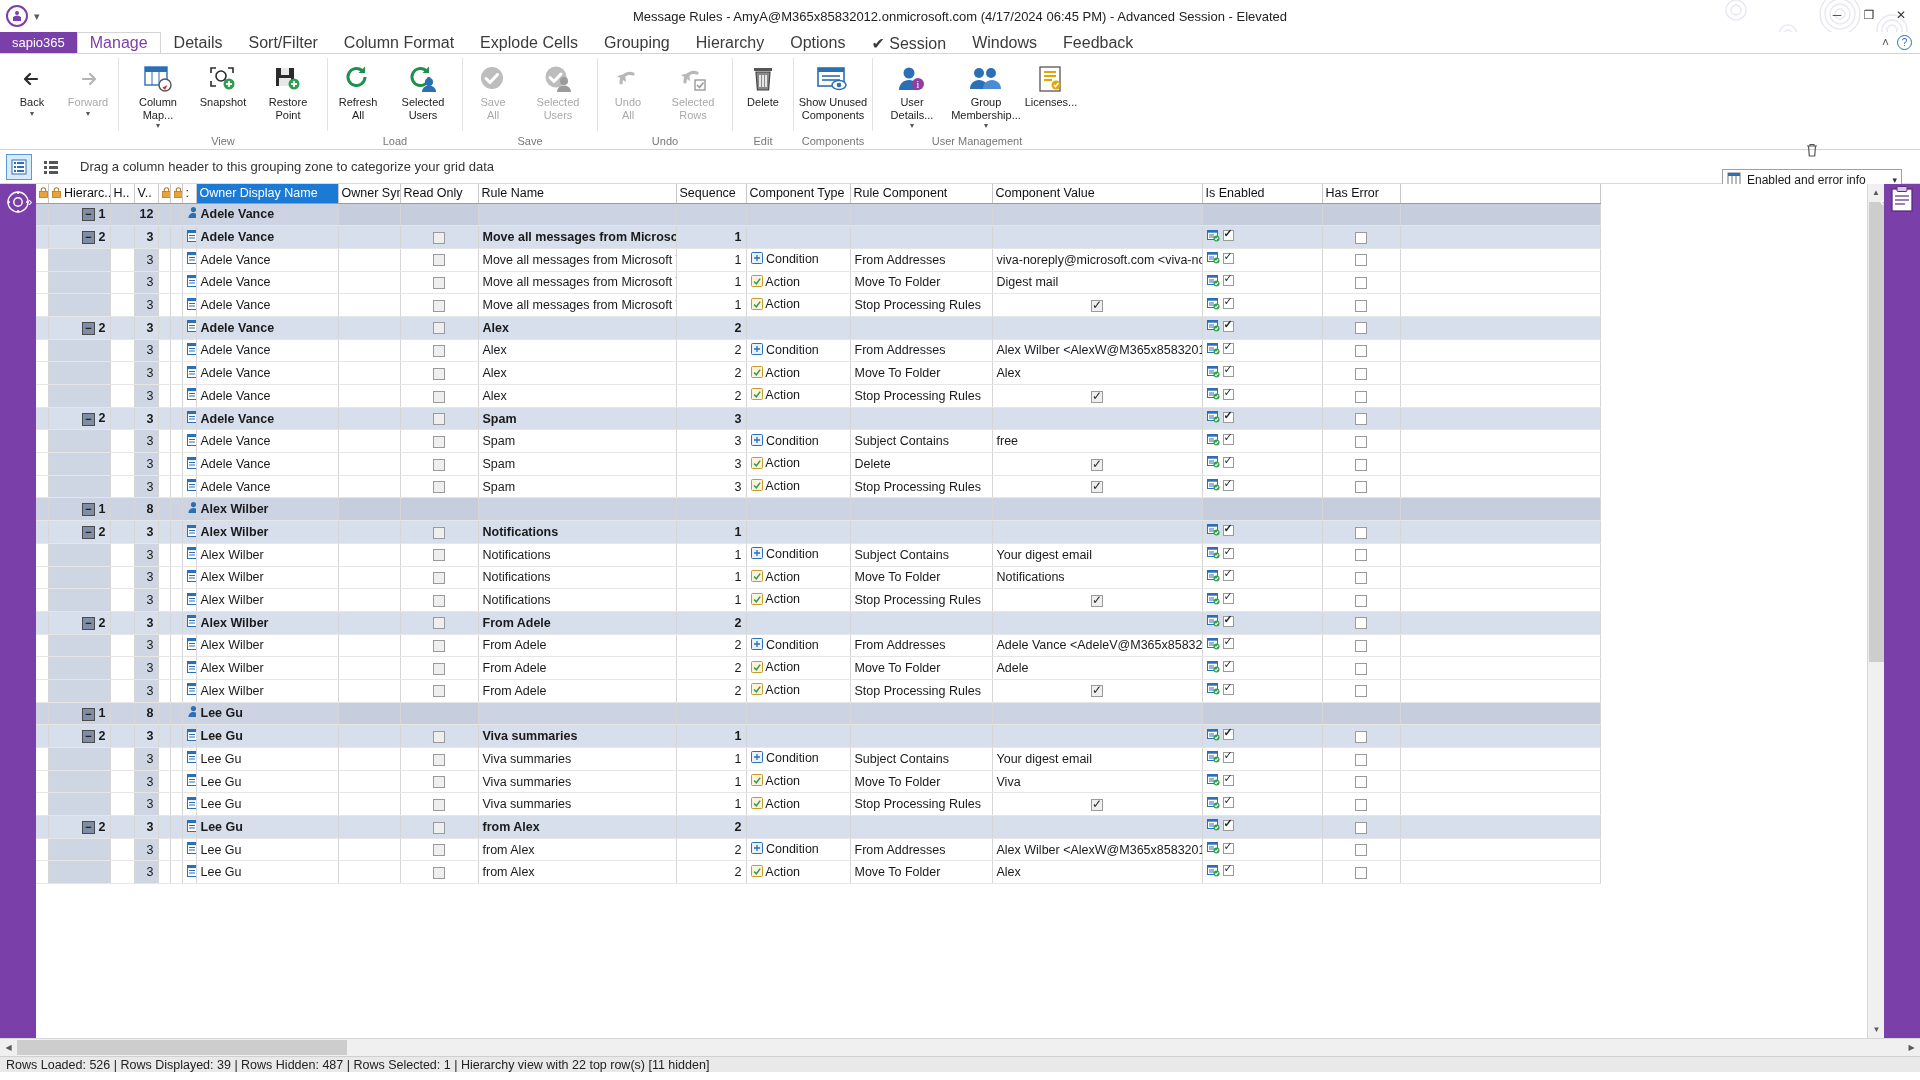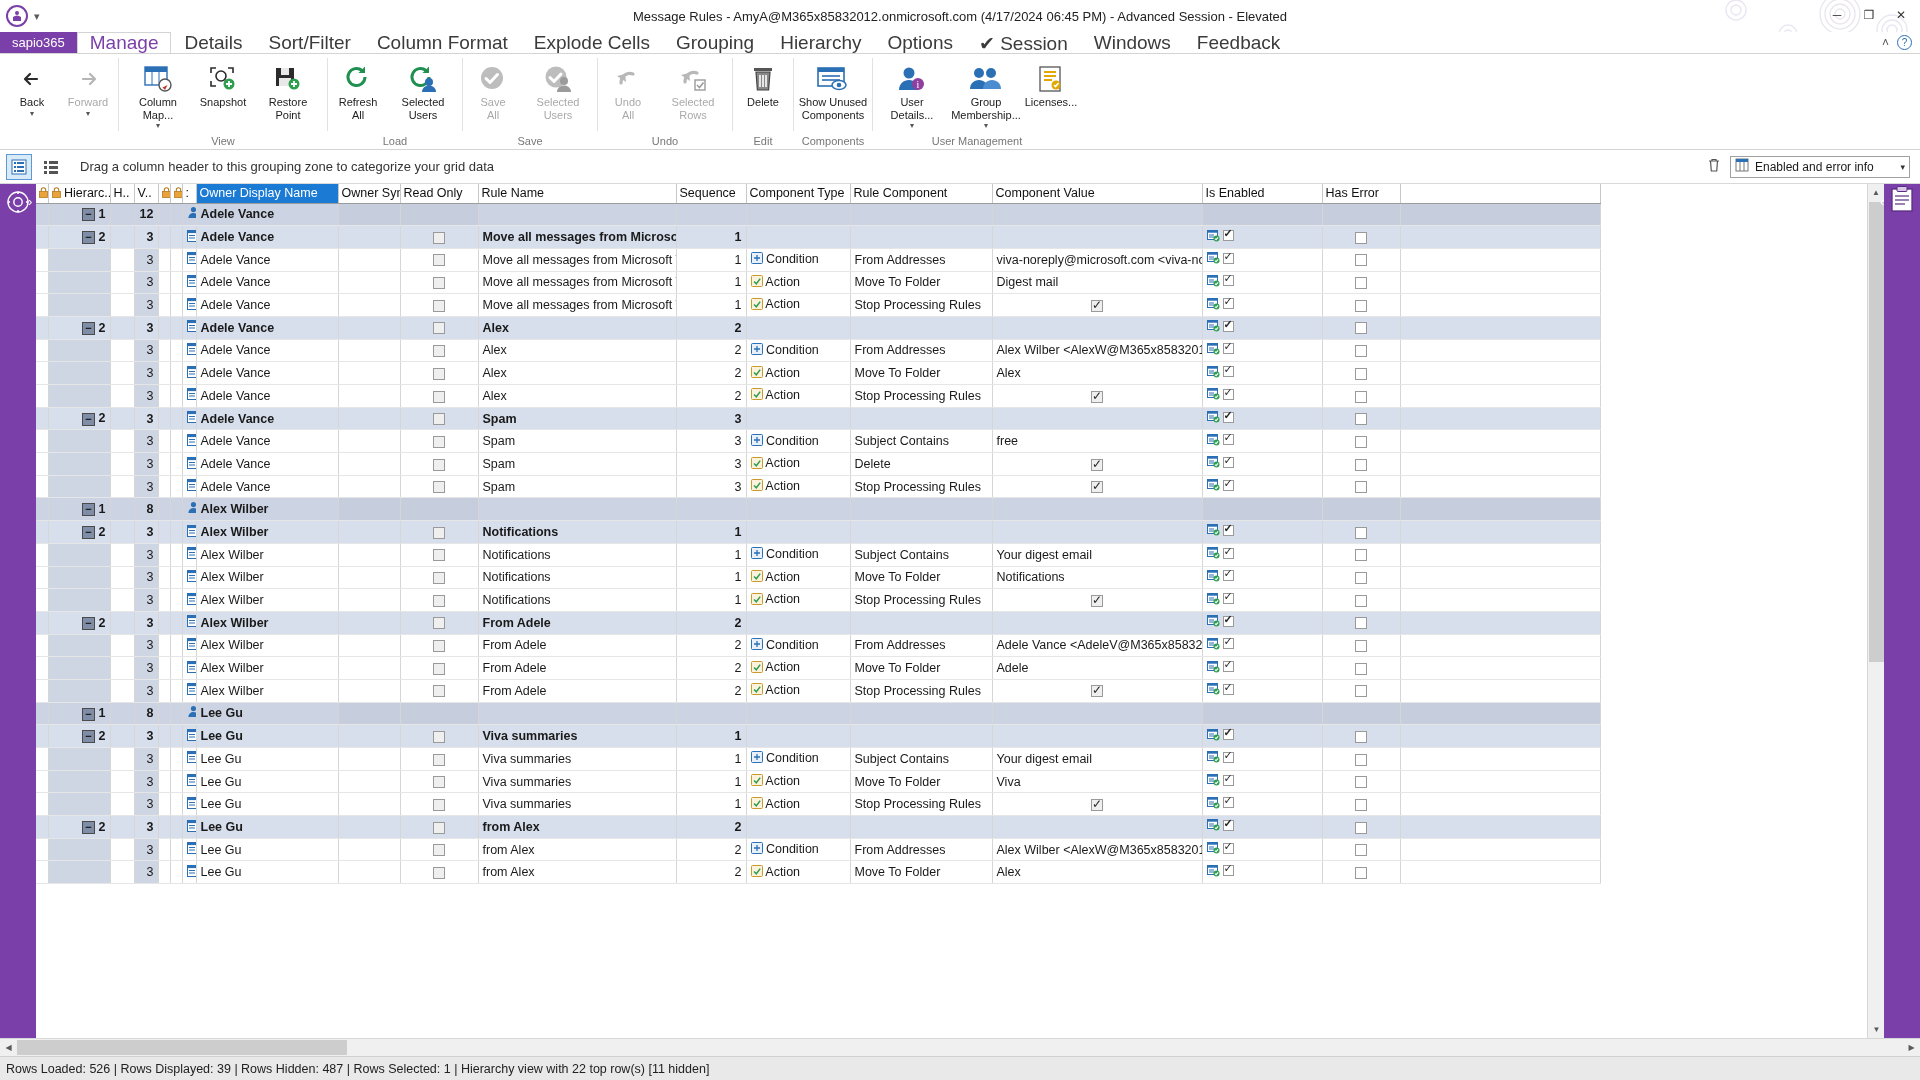--- a/index.html
+++ b/index.html
@@ -45,21 +45,21 @@
   
   .tabbar{
     height:22px; display:flex; align-items:stretch; position:relative;
     background:#ffffff; border-bottom:1px solid #d4d4d4;
   }
   .brand-tab{
     background:#7a3fa8; color:#fff; padding:0 12px;
     display:flex;align-items:center; font-size:13px;
   }
   .tab{
-    padding:0 12px; display:flex;align-items:center; font-size:19px; color:#3b3b3b;
+    padding:0 12px; display:flex;align-items:center; font-size:16px; color:#3b3b3b;
     border:1px solid transparent; border-bottom:none;
   }
   .tab.active{
     color:#7a3fa8; background:#fff; border-color:#d4d4d4;
     position:relative; top:0; z-index:3;
   }
   .tabbar-right{ margin-left:auto; display:flex; align-items:center; gap:8px; padding-right:8px;}
   .tb-icon{ font-size:12px; color:#555; }
   .help-circle{
     width:15px;height:15px;border-radius:50%;border:1.5px solid #2b6fb5;
@@ -91,21 +91,21 @@
   .groupzone{
     height:34px; background:#fff; display:flex; align-items:center;
     border-bottom:1px solid #d9d9d9; padding-left:6px; gap:6px;justify-content:space-between;
   }
   .gz-btn{
     width:26px;height:26px;display:flex;align-items:center;justify-content:center;
     border:1px solid transparent;
   }
   .gz-btn.sel{ border-color:#5b9bd5; background:#d9ebf9; }
   .gz-text{ margin-left:10px; color:#333; font-size:13px;}
-  .gz-right{ margin-left:auto; display:flex; align-items:center; gap:8px; padding-right:10px;}
+  .gz-right{ margin-left:auto; display:flex; align-items:center; gap:8px; padding-right:18px;flex-direction:column;}
   .gz-combo{
     height:22px; min-width:180px; border:1px solid #a0a0a0; background:#fff;
     display:flex; align-items:center; gap:6px; padding:0 4px; font-size:12px;
   }
   .gz-combo .cb-caret{ margin-left:auto; font-size:9px; color:#333; }
 
   
   .main{ display:flex; height:calc(1080px - 32px - 22px - 96px - 34px - 24px - 18px); }
   .leftrail{
     width:36px; background:#7a3fa8; position:relative; flex:0 0 36px;
@@ -188,21 +188,21 @@
   .hscrollrow{
     height:18px; background:#f0f0f0; display:flex; align-items:stretch;
     border-top:1px solid #d6d6d6;
   }
   .hs-arrow{ width:17px; display:flex;align-items:center;justify-content:center;font-size:8px;color:#5a5a5a;}
   .hs-track{ flex:1; position:relative; }
   .hs-thumb{ position:absolute; top:1px; height:15px; background:#cdcdcd; }
 
   
   .statusbar{
-    height:24px; background:#e9e9e9; display:flex; align-items:center;
+    height:16px; background:#e9e9e9; display:flex; align-items:center;
     padding-left:6px; font-size:12.5px; color:#222; border-top:1px solid #d0d0d0;
   }
 </style>
 </head>
 <body>
 
 <div class="titlebar">
   <svg class="deco" viewBox="0 0 380 44">
     <g fill="none" stroke="#d9d2e6" stroke-width="1.4">
       <circle cx="300" cy="14" r="5"></circle>

